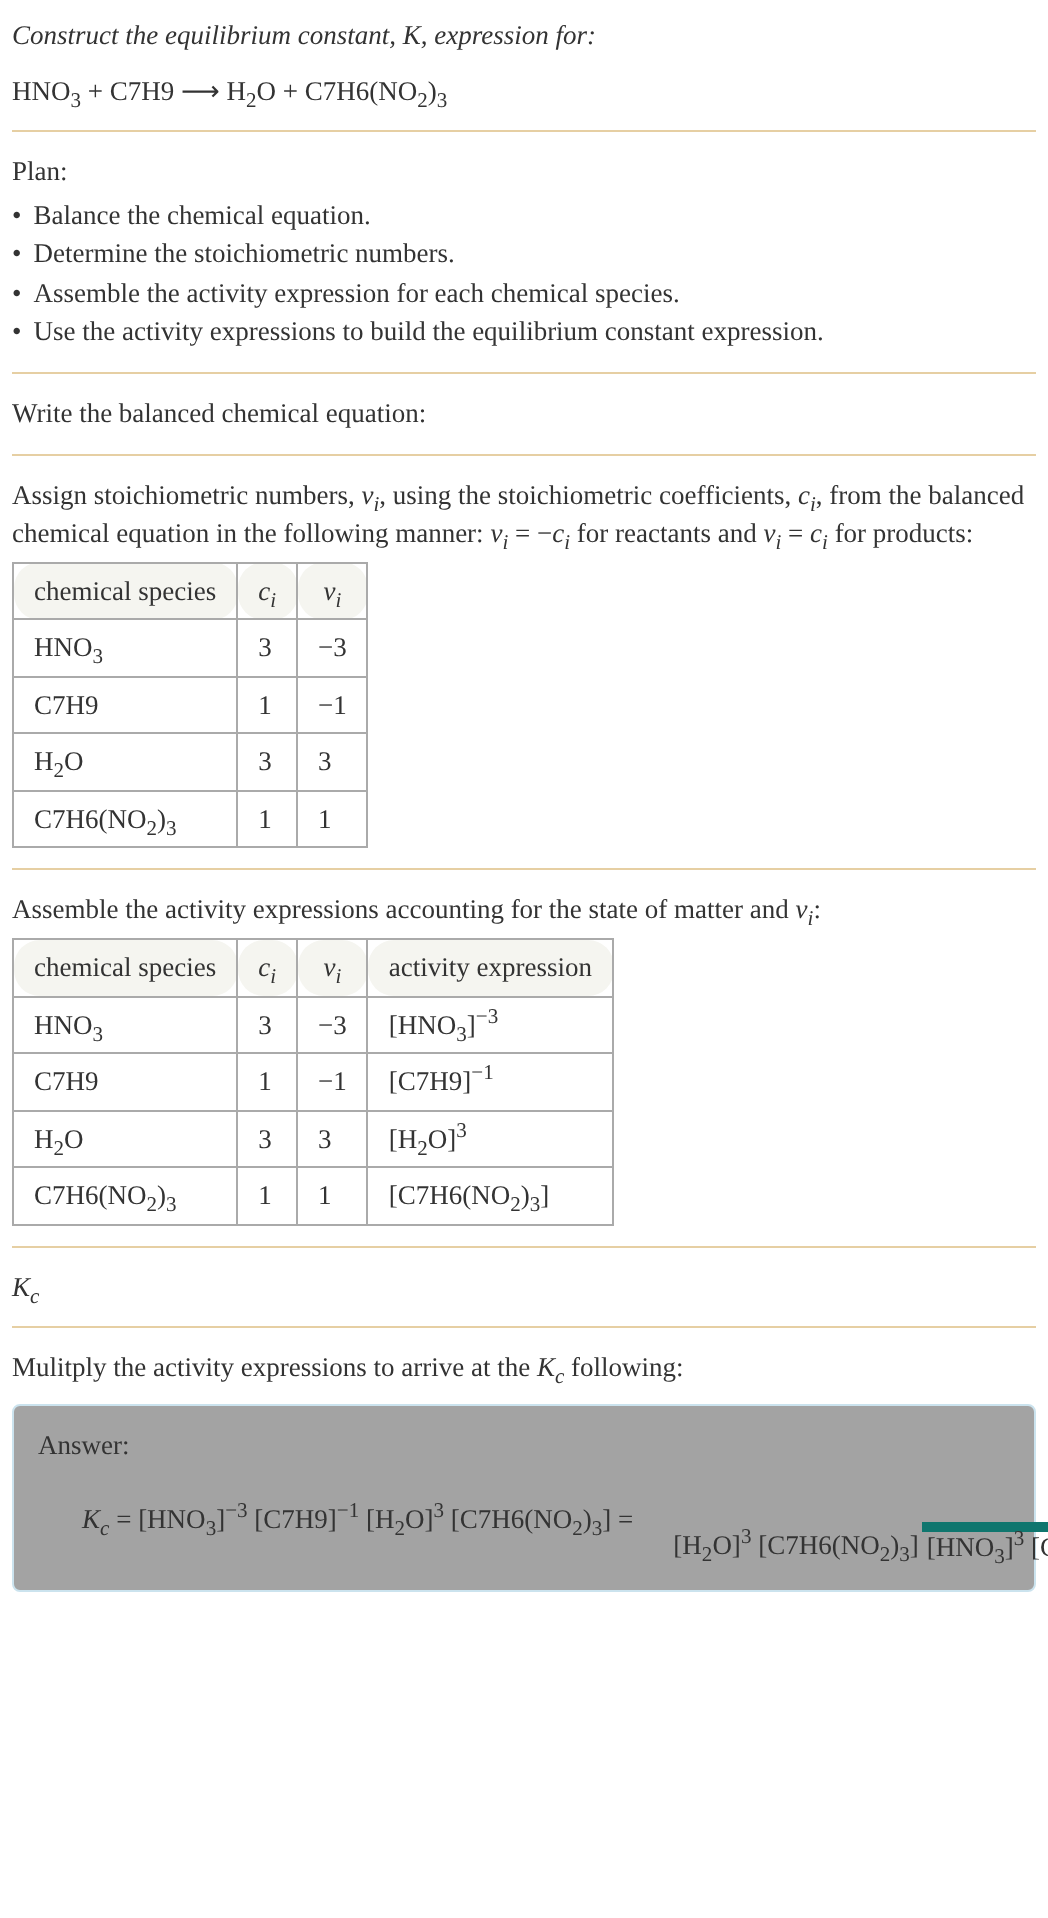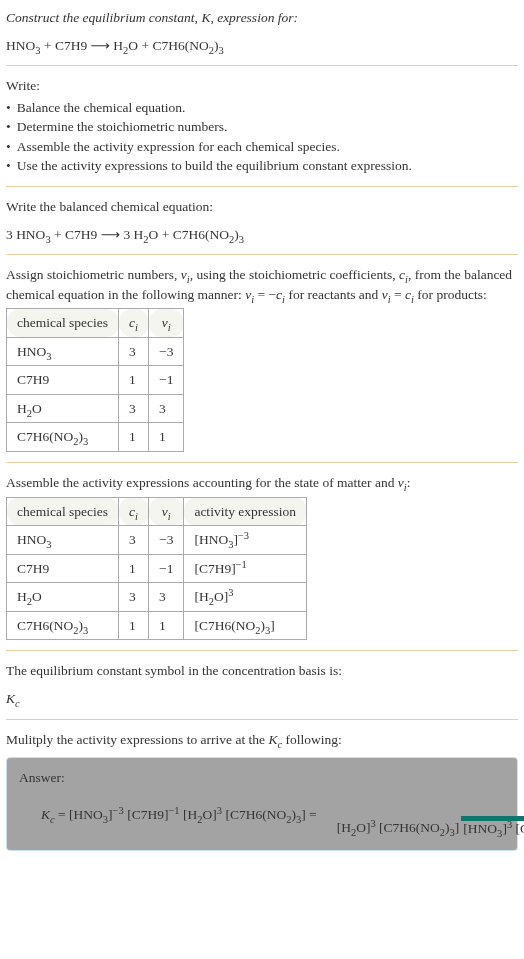--- a/index.html
+++ b/index.html
@@ -73,21 +73,21 @@
 <div class="section">
   <span class="prompt-line">Construct the equilibrium constant, </span><span class="ital">K</span><span class="prompt-line">, expression for:</span>
   <div class="block-formula formula">
     <span>HNO</span><sub>3</sub><span> + </span><span>C7H9</span><span>  ⟶  </span><span>H</span><sub>2</sub><span>O</span><span> + </span><span>C7H6(NO</span><sub>2</sub><span>)</span><sub>3</sub>
   </div>
 </div>
 
 <hr class="sep">
 
 <div class="section">
-  <div>Write:</div>
+  <div>Plan:</div>
   <div class="bullets">
     <div class="bullet-row">
         <span class="bullet-dot">•</span>
         <span>Balance the chemical equation.</span>
       </div>
     <div class="bullet-row">
         <span class="bullet-dot">•</span>
         <span>Determine the stoichiometric numbers.</span>
       </div>
     <div class="bullet-row">
@@ -98,23 +98,20 @@
         <span class="bullet-dot">•</span>
         <span>Use the activity expressions to build the equilibrium constant expression.</span>
       </div>
   </div>
 </div>
 
 <hr class="sep">
 
 <div class="section">
   <div>Write the balanced chemical equation:</div>
-  <div class="block-formula formula">
-    <span>3 </span><span>HNO</span><sub>3</sub><span> + </span><span>C7H9</span><span>  ⟶  </span><span>3 </span><span>H</span><sub>2</sub><span>O</span><span> + </span><span>C7H6(NO</span><sub>2</sub><span>)</span><sub>3</sub>
-  </div>
 </div>
 
 <hr class="sep">
 
 <div class="section">
   <div>
     <span>Assign stoichiometric numbers, </span><span class="ital">ν</span><sub class="ital">i</sub><span>, using the stoichiometric coefficients, </span><span class="ital">c</span><sub class="ital">i</sub><span>, from the balanced chemical equation in the following manner: </span><span class="ital">ν</span><sub class="ital">i</sub><span> = −</span><span class="ital">c</span><sub class="ital">i</sub><span> for reactants and </span><span class="ital">ν</span><sub class="ital">i</sub><span> = </span><span class="ital">c</span><sub class="ital">i</sub><span> for products:</span>
   </div>
   <table class="table">
     <tbody>
@@ -185,21 +182,20 @@
       <td>1</td>
       <td class="col-species formula"><span>[C7H6(NO</span><sub>2</sub><span>)</span><sub>3</sub><span>]</span></td>
     </tr>
   </tbody>
     </table>
 </div>
 
 <hr class="sep">
 
 <div class="section">
-  <div>The equilibrium constant symbol in the concentration basis is:</div>
   <div class="block-formula formula">
     <span class="ital">K</span><sub class="ital">c</sub>
   </div>
 </div>
 
 <hr class="sep">
 
 <div class="section">
   <span>Mulitply the activity expressions to arrive at the </span><span class="ital">K</span><sub class="ital">c</sub><span> following:</span>
 </div>

